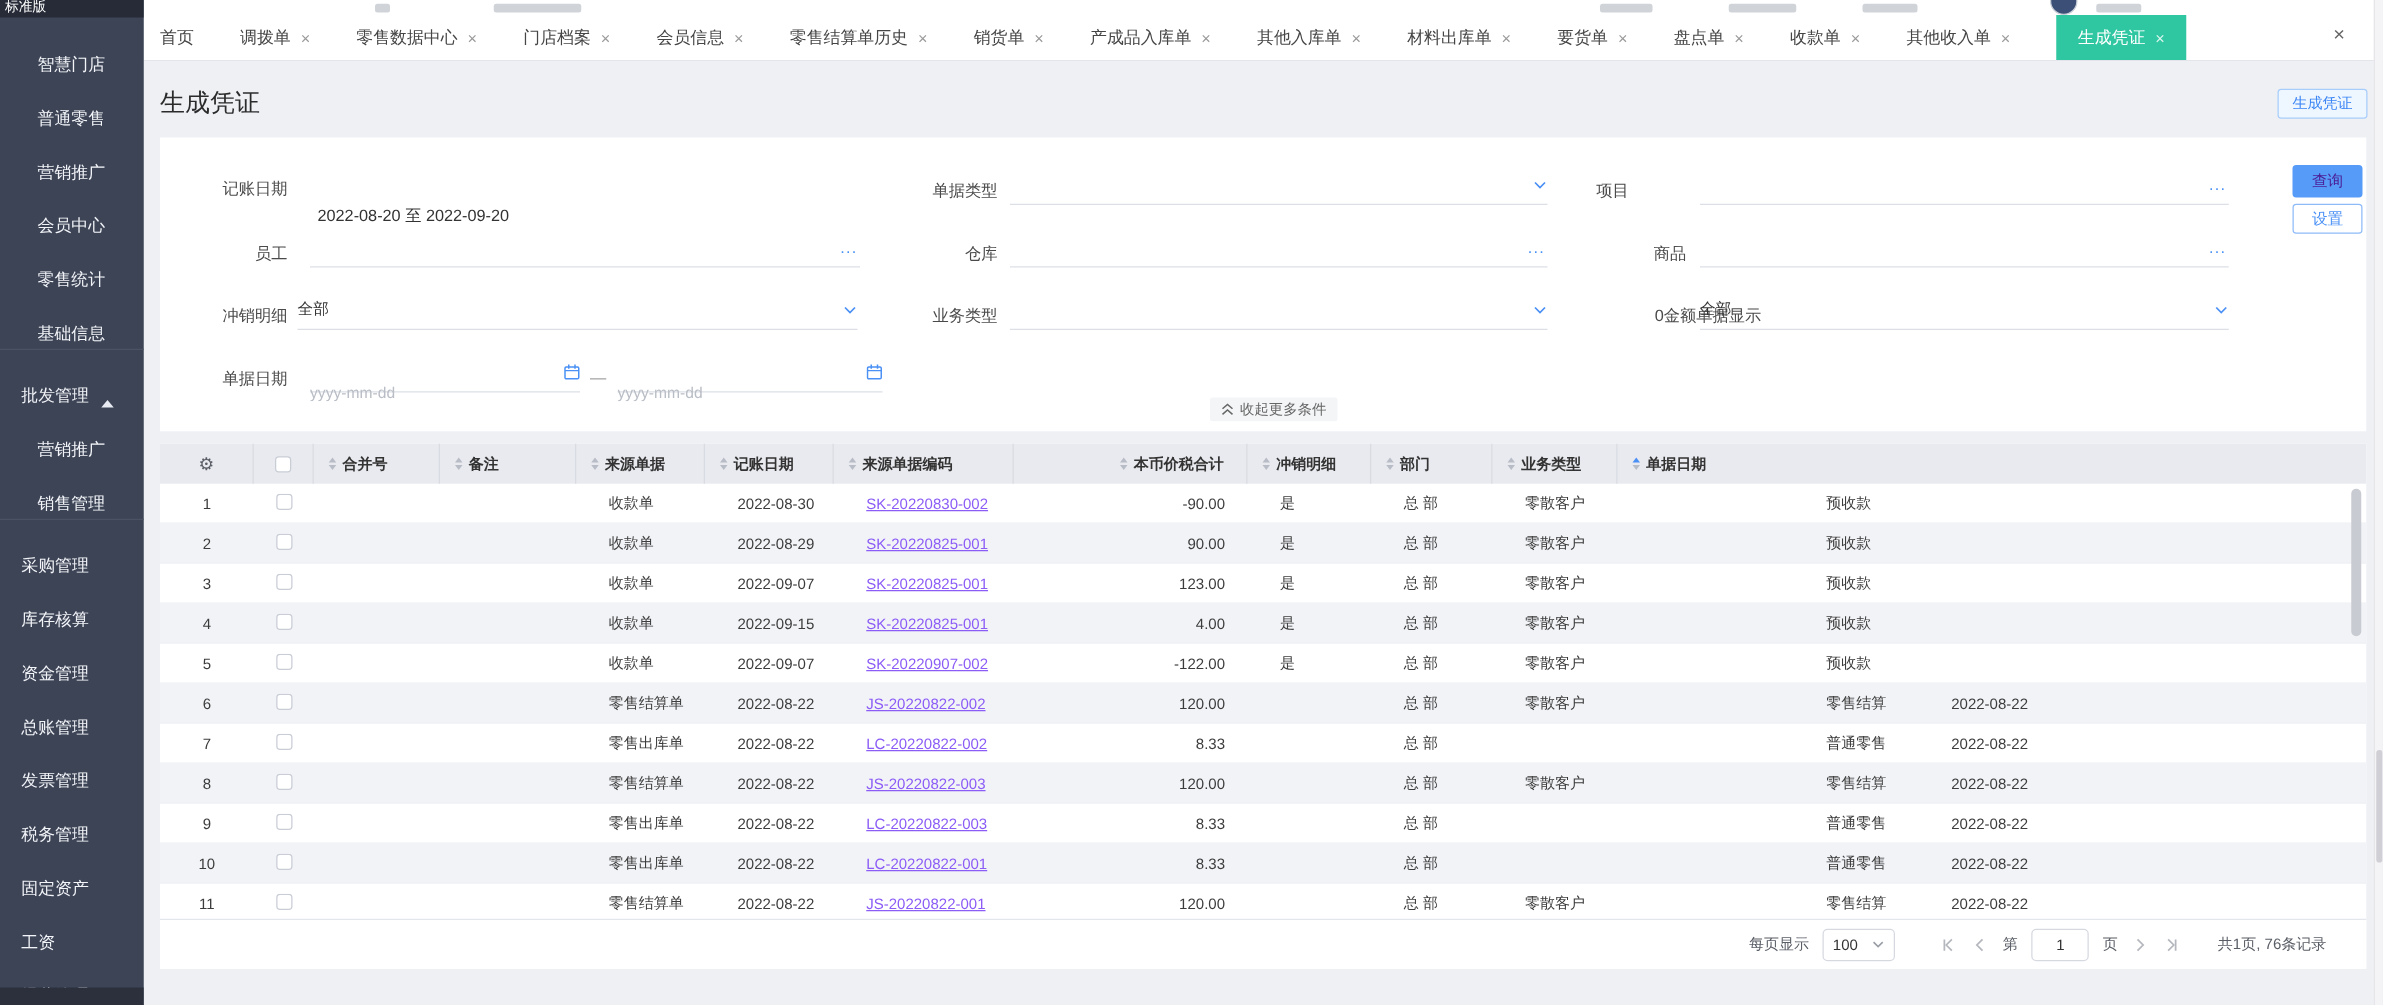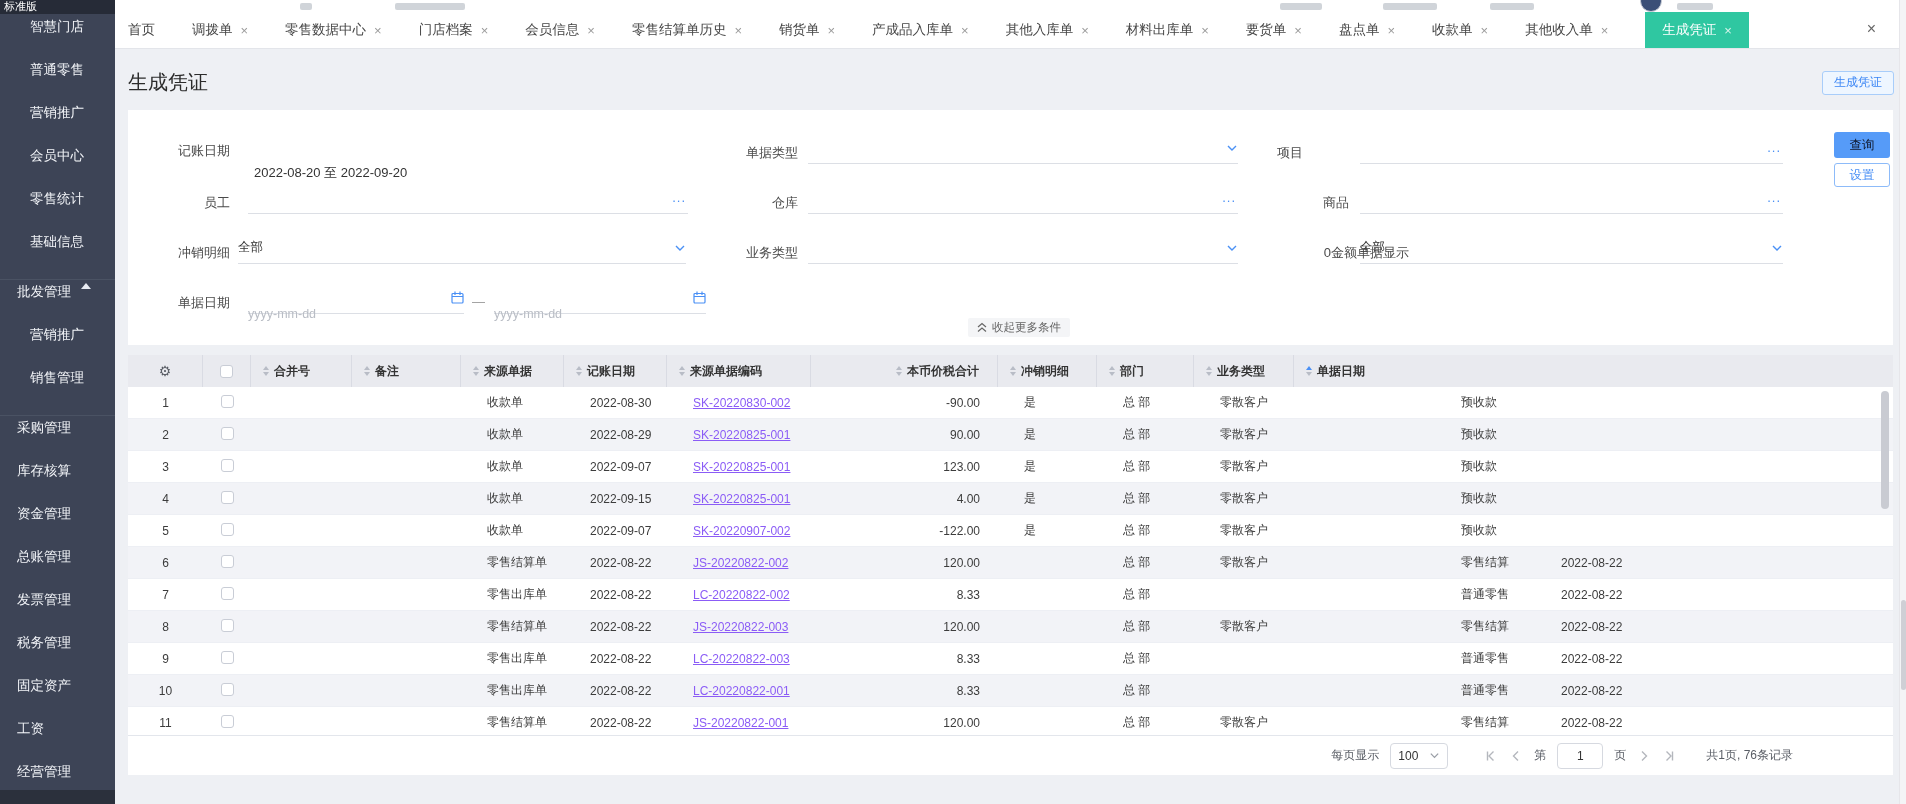--- a/index.html
+++ b/index.html
@@ -8,21 +8,21 @@
   :root{ --green:#2fc7a1; --blue:#4a90f5; --qblue:#569bf8; --sbg:#3d4456; }
 
   .app{ position:relative; width:1906px; height:804px; }
 
   
   .sidebar{ position:absolute; left:0; top:0; bottom:0; width:115px;
     background:var(--sbg); z-index:3; overflow:hidden; }
   .sb-header{ height:14px; background:#262b37; color:#fff; font-size:11px;
     line-height:13px; padding-left:4px; }
   .sb-menu{ padding-top:4px; }
-  .sb-item{ height:43px; display:flex; align-items:flex-start; padding-left:17px;
+  .sb-item{ height:43px; display:flex; align-items:flex-end; padding-left:17px;
     color:#f2f4f8; font-size:13.5px; cursor:pointer; white-space:nowrap; }
   .sb-item.indent{ padding-left:30px; }
   .sb-item .caret{ width:0; height:0; border-left:5px solid transparent;
     border-right:5px solid transparent; border-bottom:6px solid #e8ebf2; margin-left:10px; }
   .sb-div{ height:1px; background:#4a5263; margin:3px 0; }
   .sb-footer{ position:absolute; left:0; right:0; bottom:0; height:14px; background:#2b303c; }
 
   
   .main{ position:absolute; left:115px; right:0; top:0; bottom:0;
     display:flex; flex-direction:column; }
@@ -64,21 +64,21 @@
   .pill{ height:21px; display:flex; align-items:center; padding:0 11px; margin-right:7px;
     border-radius:11px; border:1px solid #cfe6da; font-size:12px; color:#595959;
     background:#fff; cursor:pointer; white-space:nowrap; }
   .pill.sel{ background:var(--green); border-color:var(--green); color:#fff; font-weight:bold; }
   .range-text{ position:absolute; left:126px; top:54px; font-size:13px; color:#333; }
   .dash{ position:absolute; left:344px; top:184px; color:#999; font-size:13px; }
   .collapse-btn{ position:absolute; left:840px; top:208px; height:19px; background:#f4f5f7;
     border:0; border-radius:2px; color:#666; font-size:11.5px; display:flex;
     align-items:center; padding:0 9px; cursor:pointer; }
   .btn-query{ position:absolute; left:1706px; top:22px; width:56px; height:26px;
-    background:var(--qblue); color:#0f172a; border:0; border-radius:3px; font-size:12.5px; cursor:pointer; }
+    background:var(--qblue); color:#4c1d95; border:0; border-radius:3px; font-size:12.5px; cursor:pointer; }
   .btn-settings{ position:absolute; left:1706px; top:53px; width:56px; height:24px;
     background:#fff; color:#4a90f5; border:1px solid #8dbbf9; border-radius:3px;
     font-size:12.5px; cursor:pointer; }
 
   
   .table-card{ position:relative; margin:10px 13px 0 13px; height:420px; background:#fff; }
   .t-head{ display:flex; height:32px; background:#e9eaef; align-items:center;
     font-size:12px; font-weight:bold; color:#333; }
   .th{ display:flex; align-items:center; height:100%; padding-left:12px;
     border-right:1px solid #d9dbe3; overflow:hidden; white-space:nowrap; cursor:pointer; }
@@ -100,21 +100,21 @@
   .td{ padding-left:26px; overflow:hidden; white-space:nowrap; }
   .td.center{ padding-left:0; text-align:center; }
   .td.right{ text-align:right; padding-right:18px; padding-left:0; }
   .td .link{ text-decoration:underline; cursor:pointer; color:#8b5cf6; }
   .c0{width:75px}.c1{width:48px}.c2{width:101px}.c3{width:109px}.c4{width:103px}
   .c5{width:103px}.c6{width:144px}.c7{width:187px}.c8{width:99px}.c9{width:97px}
   .c10{width:241px}.c11{width:100px}.c12{width:349px;border-right:0}
   .t-scroll{ position:absolute; right:4px; top:36px; width:8px; height:340px; }
   .t-scroll .thumb{ width:8px; height:118px; background:#c9cbd2; border-radius:4px; }
   .t-pager{ height:40px; border-top:1px solid #e3e6ec; display:flex; align-items:center;
-    justify-content:flex-end; padding-right:100px; gap:11px; font-size:12px;
+    justify-content:flex-end; padding-right:32px; gap:11px; font-size:12px;
     color:#5a5e66; background:#fff; }
   .pg-select{ width:58px; height:26px; border:1px solid #d6d9e0; border-radius:4px;
     display:flex; align-items:center; justify-content:space-between; padding:0 7px;
     color:#333; cursor:pointer; }
   .pg-input{ width:46px; height:26px; border:1px solid #d6d9e0; border-radius:4px;
     text-align:center; font-size:12px; color:#333; outline:0; }
   .pg-ico{ display:flex; align-items:center; cursor:pointer; }
   .win-scroll{ position:absolute; right:0; top:0; bottom:0; width:7px; background:#f4f4f6;
     border-left:1px solid #e6e6ea; z-index:4; }
   .win-scroll .thumb{ position:absolute; top:600px; left:1px; width:5px; height:90px;

